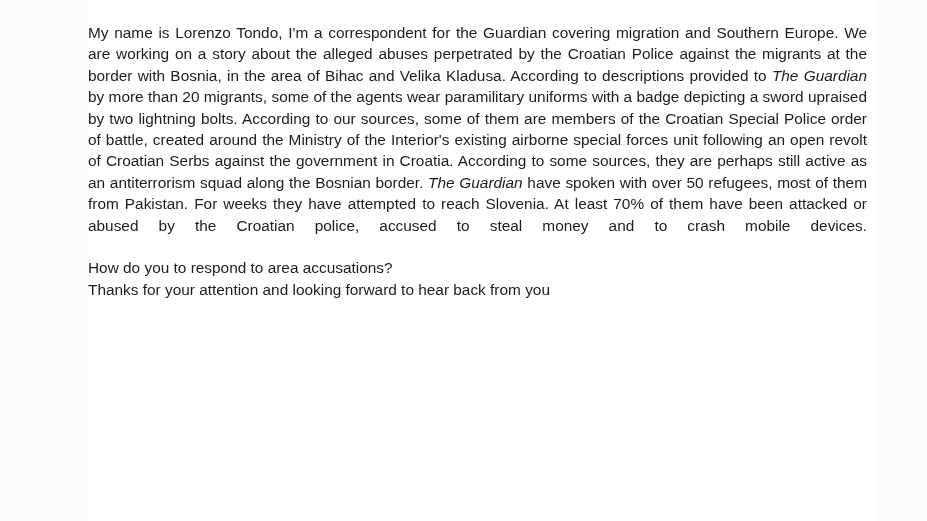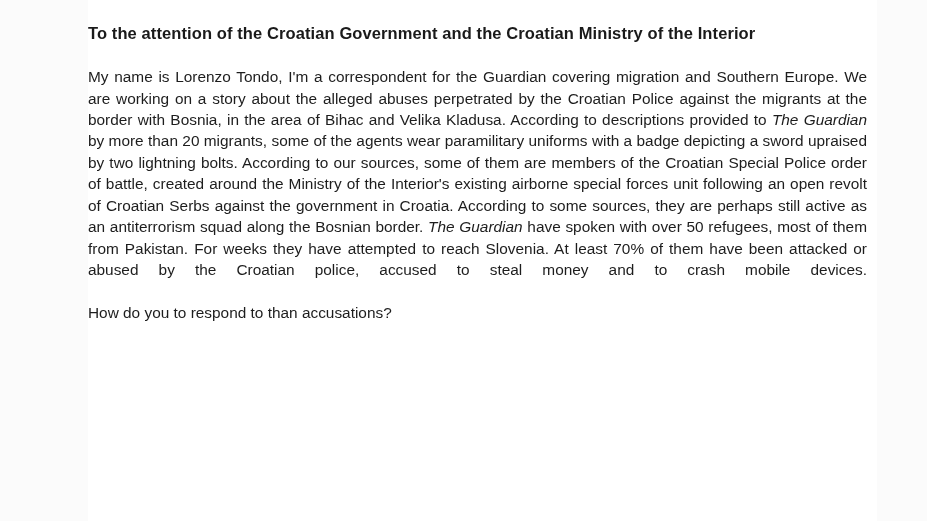--- a/index.html
+++ b/index.html
@@ -78,26 +78,26 @@
 </style>
 </head>
 <body>
 
 <div class="page">
   <div class="margin-bar left"></div>
   <div class="margin-bar right"></div>
 
   <div class="doc">
 
-    <h1 class="doc-title">To the attention of the Croatian Government and the Croatian Ministry of the Interior</h1>
 
     <div class="body-block">
 
       <p class="para"><span>My name is Lorenzo Tondo, I'm a correspondent for the Guardian covering migration and Southern Europe. We are working on a story about the alleged abuses perpetrated by the Croatian Police against the migrants at the border with Bosnia, in the area of Bihac and Velika Kladusa. According to descriptions provided to </span><em class="italic">The Guardian</em><span> by more than 20 migrants, some of the agents wear paramilitary uniforms with a badge depicting a sword upraised by two lightning bolts. According to our sources, some of them are members of the Croatian Special Police order of battle, created around the Ministry of the Interior's existing airborne special forces unit following an open revolt of Croatian Serbs against the government in Croatia. According to some sources, they are perhaps still active as an antiterrorism squad along the Bosnian border. </span><em class="italic">The Guardian</em><span> have spoken with over 50 refugees, most of them from Pakistan. For weeks they have attempted to reach Slovenia. At least 70% of them have been attacked or abused by the Croatian police, accused to steal money and to crash mobile devices.</span></p>
 
-      <p class="plain">How do you to respond to than accusations?</p>
+      <p class="plain">How do you to respond to area accusations?</p>
 
 
+      <p class="plain">Thanks for your attention and looking forward to hear back from you</p>
 
 
     </div>
   </div>
 </div>
 
 </body></html>

